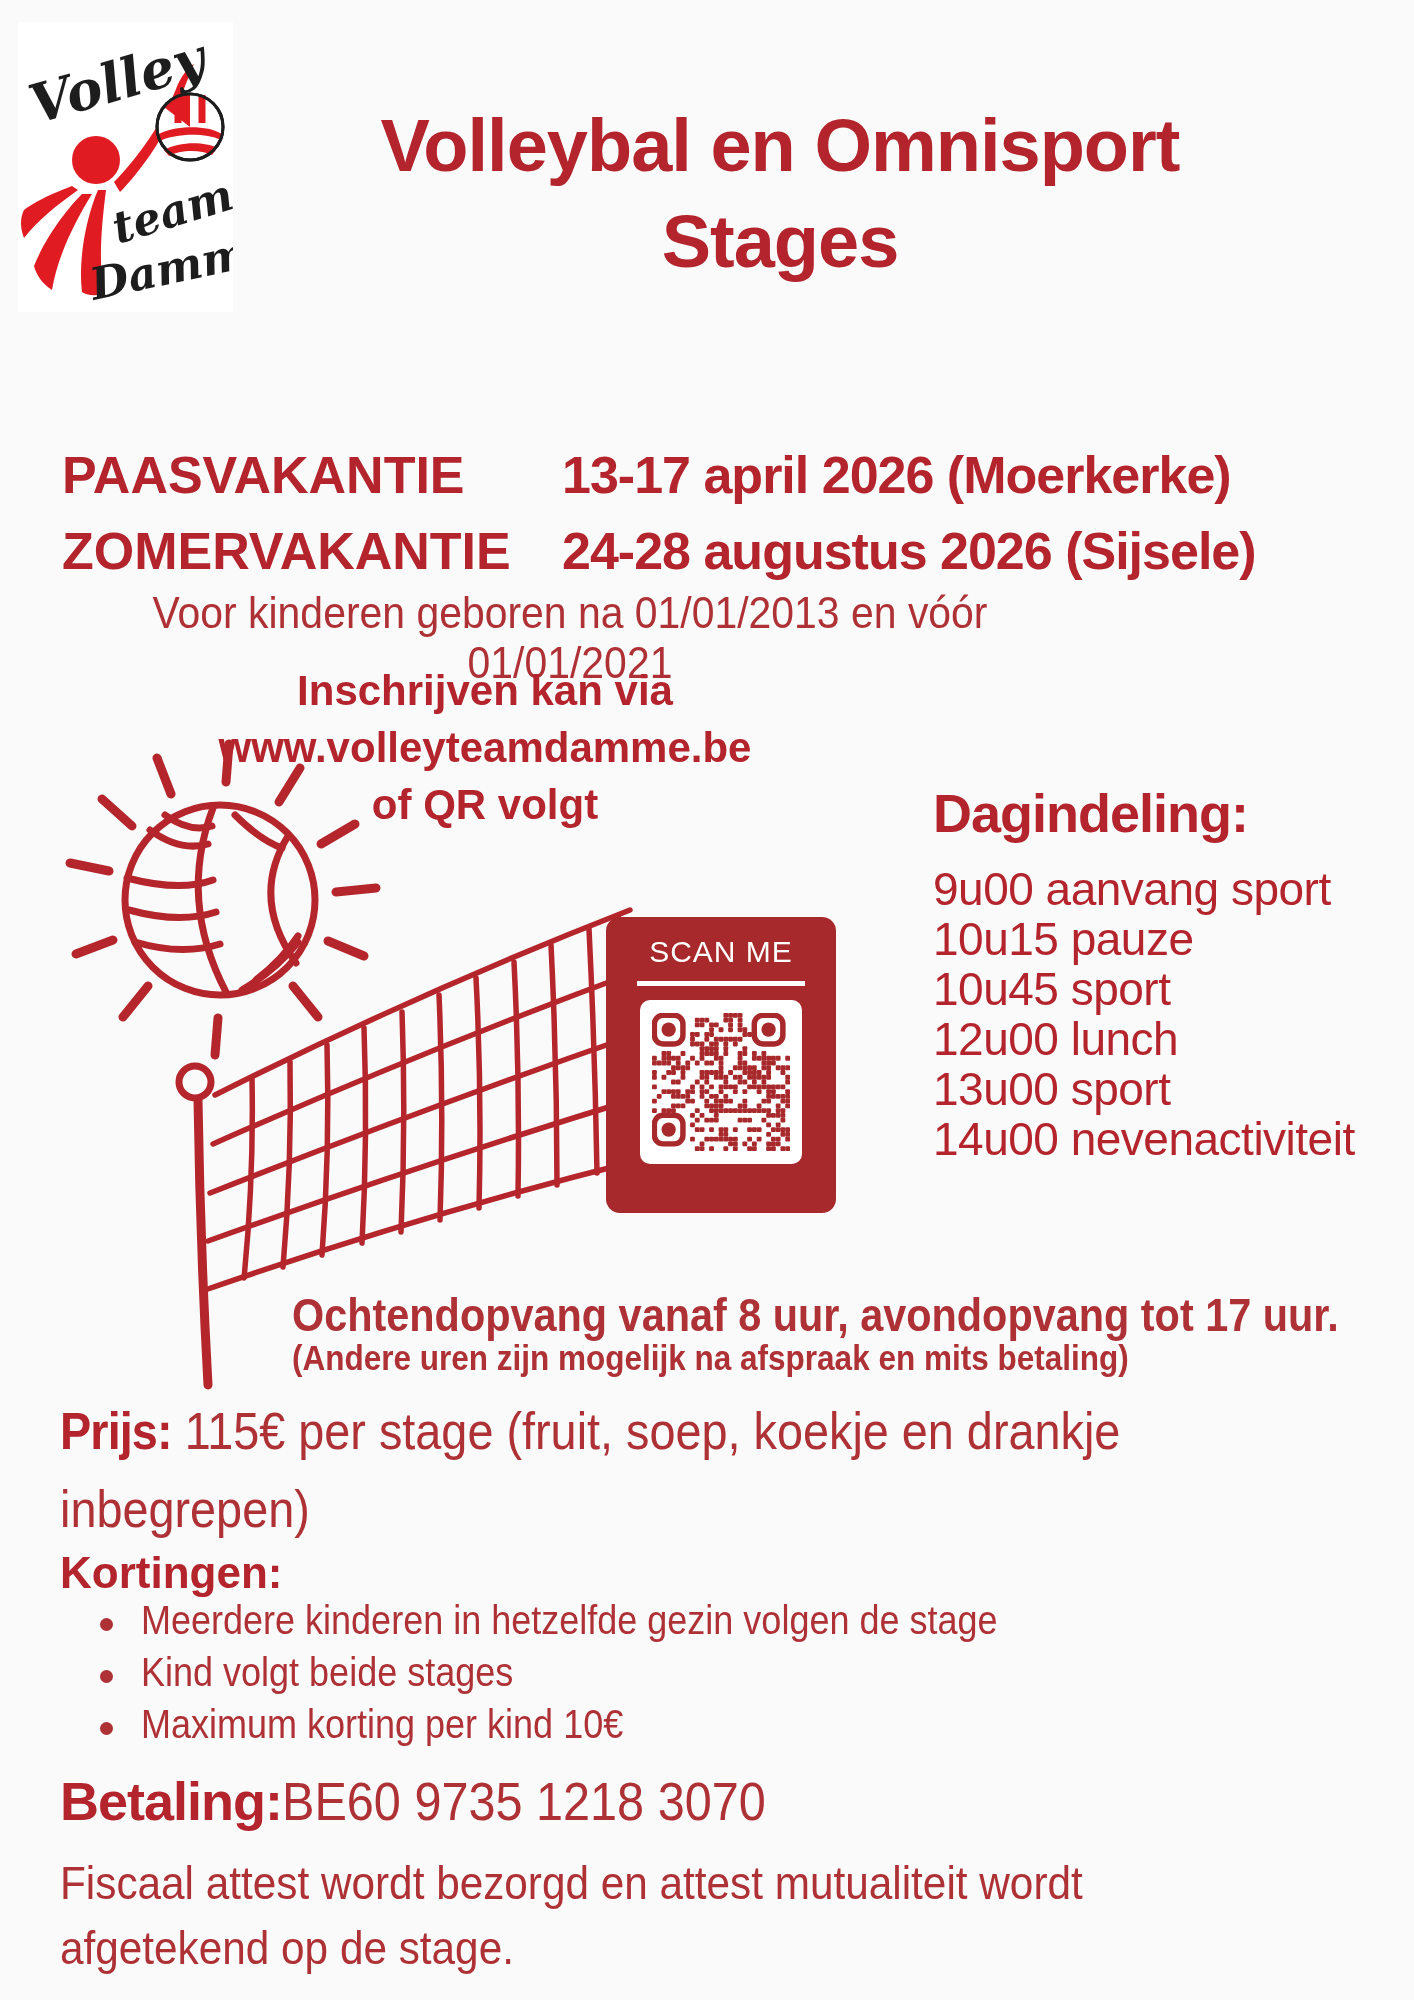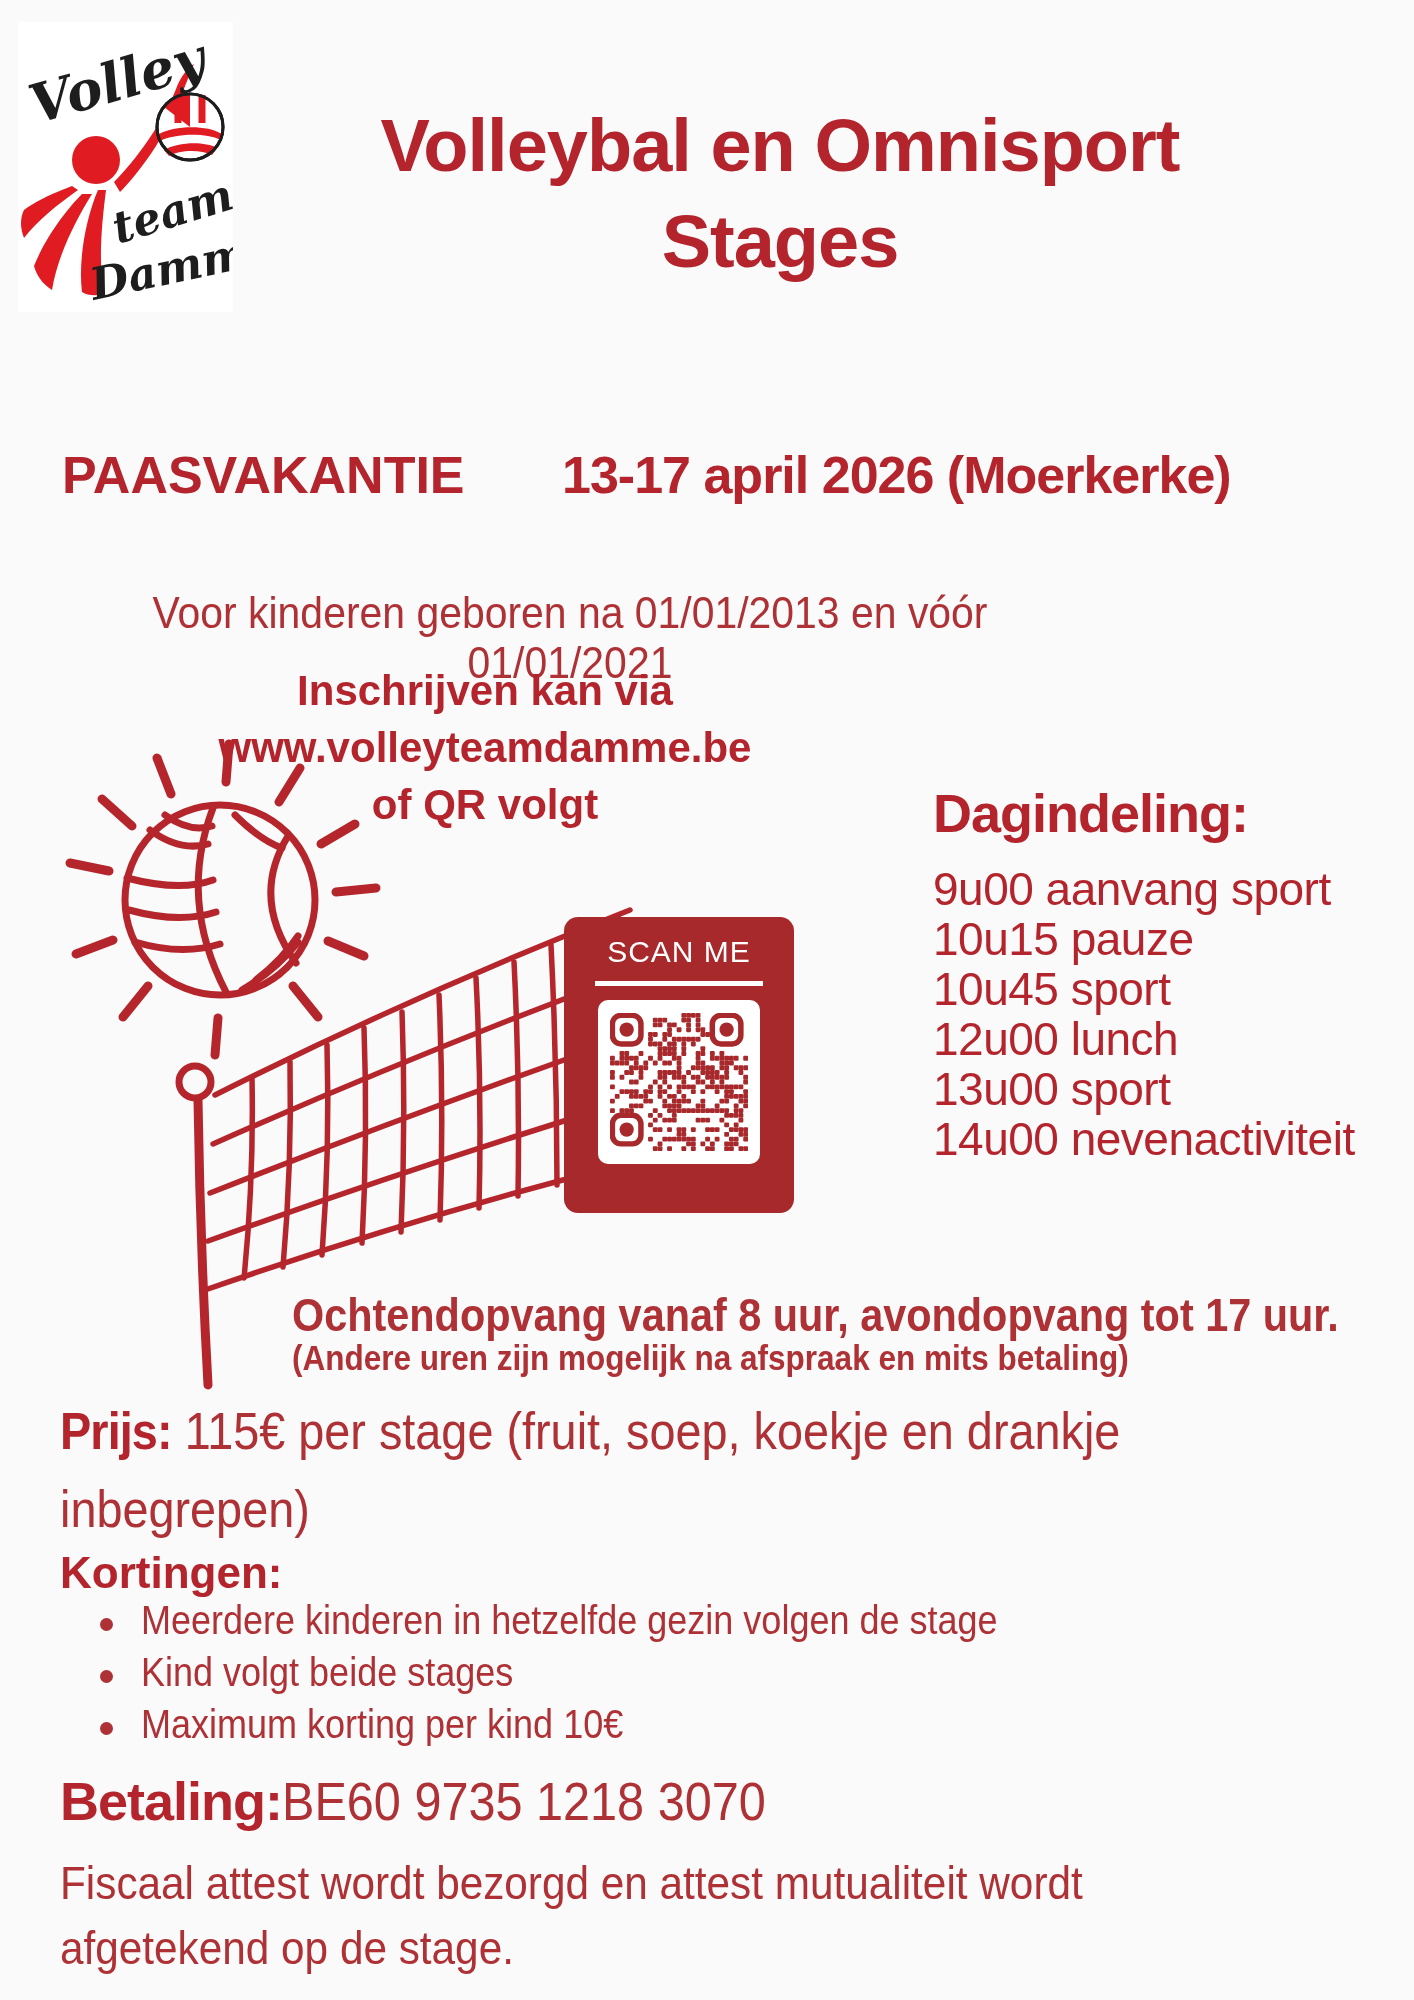--- a/index.html
+++ b/index.html
@@ -38,21 +38,21 @@
   
   .register{position:absolute;left:140px;top:662px;width:690px;text-align:center;
             font-size:42px;font-weight:bold;color:var(--red);line-height:57px;}
 
   
   .schedule{position:absolute;left:933px;top:782px;width:460px;}
   .schedule-title{font-size:54px;font-weight:bold;color:var(--red);margin-bottom:20px;letter-spacing:-1px;}
   .schedule-item{font-size:46px;font-weight:normal;color:var(--red);line-height:50px;letter-spacing:-0.5px;}
 
   
-  .qrbox{position:absolute;left:564px;top:917px;width:230px;height:296px;
+  .qrbox{position:absolute;left:606px;top:917px;width:230px;height:296px;
          background:var(--qr-red);border-radius:14px;text-align:center;}
   .qr-label{color:#ffffff;font-size:30px;letter-spacing:1px;margin-top:18px;font-family:"Liberation Sans",sans-serif;}
   .qr-divider{width:168px;height:5px;background:#ffffff;margin:12px auto 0 auto;}
   .qr-panel{width:162px;height:164px;background:#ffffff;border-radius:10px;margin:14px auto 0 auto;
             display:flex;align-items:center;justify-content:center;}
 
   
   .care1{position:absolute;left:292px;top:1288px;font-size:46px;font-weight:bold;color:var(--red-body);white-space:nowrap;}
   .care2{position:absolute;left:292px;top:1338px;font-size:35px;font-weight:bold;color:var(--red-body);white-space:nowrap;}
 
@@ -114,20 +114,24 @@
 
   <div class="title">
     <div>Volleybal en Omnisport</div>
     <div>Stages</div>
   </div>
 
   <div class="vacations">
     <div class="vac-row">
       <div class="vac-label">PAASVAKANTIE</div>
       <div class="vac-dates">13-17 april 2026 (Moerkerke)</div>
+    </div>
+    <div class="vac-row">
+      <div class="vac-label">ZOMERVAKANTIE</div>
+      <div class="vac-dates">24-28 augustus 2026 (Sijsele)</div>
     </div>
   </div>
 
   <div class="eligibility condc">Voor kinderen geboren na 01/01/2013 en vóór 01/01/2021</div>
 
   <div class="register">
     <div>Inschrijven kan via</div>
     <div>www.volleyteamdamme.be</div>
     <div>of QR volgt</div>
   </div>

